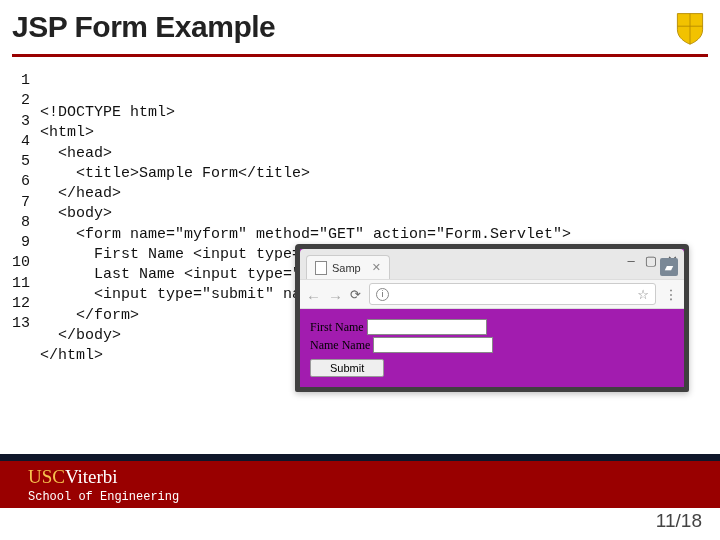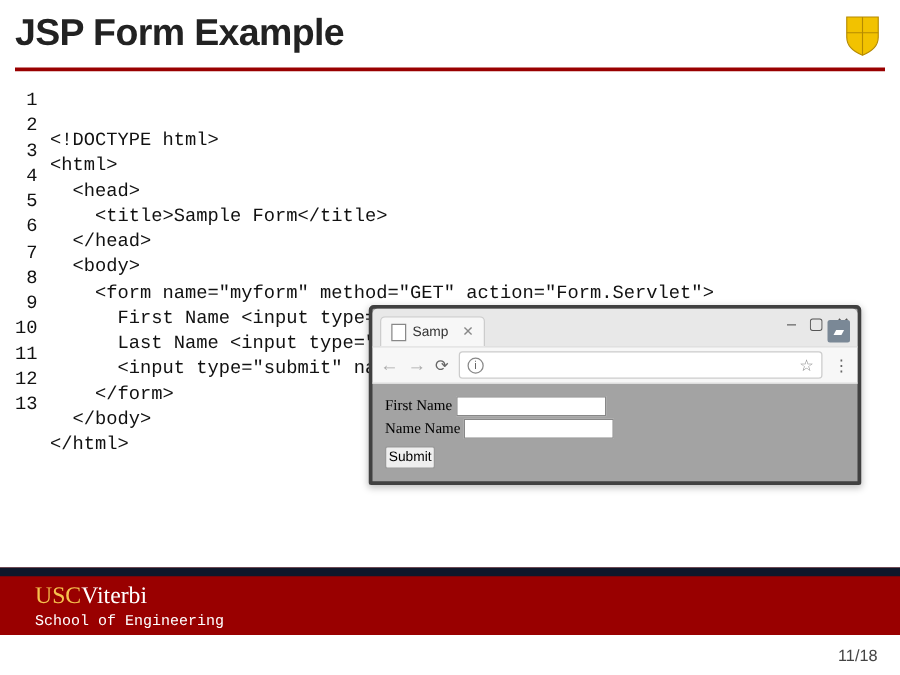--- a/index.html
+++ b/index.html
@@ -4,43 +4,43 @@
 <style>
   * { margin: 0; padding: 0; box-sizing: border-box; }
   body { width: 720px; height: 540px; background: #fff; font-family: Arial, sans-serif; position: relative; overflow: hidden; }
   .header { padding: 10px 12px 8px 12px; display: flex; justify-content: space-between; align-items: flex-start; }
   .title { font-size: 30px; font-weight: bold; color: #222; letter-spacing: -0.5px; }
   .shield { width: 36px; height: 36px; }
   .redline { height: 3px; background: #990000; margin: 0 12px; }
   .code-area { padding: 14px 12px; display: flex; font-family: "Courier New", monospace; font-size: 15px; line-height: 1.35; color: #111; }
   .lnums { text-align: right; white-space: pre; padding-right: 10px; min-width: 26px; }
   .code { white-space: pre; margin-top: 32px; }
-  .browser { position: absolute; left: 295px; top: 244px; width: 394px; background: #a3a3a3; border: 3px solid #404040; border-radius: 4px 4px 2px 2px; box-shadow: 0 2px 6px rgba(0,0,0,.25); font-family: Arial, sans-serif; }
+  .browser { position: absolute; left: 295px; top: 244px; width: 394px; background: #a21caf; border: 5px solid #404040; border-radius: 4px 4px 2px 2px; box-shadow: 0 2px 6px rgba(0,0,0,.25); font-family: Arial, sans-serif; }
   .b-tabbar { background: #e8e8e8; height: 30px; display: flex; align-items: flex-end; padding-left: 6px; border-radius: 4px 4px 0 0; position: relative; }
   .b-tab { background: #f7f7f7; border: 1px solid #ccc; border-bottom: none; border-radius: 4px 4px 0 0; height: 24px; padding: 3px 8px; display: flex; align-items: center; gap: 5px; font-size: 11px; color: #333; }
   .doc-ico { width: 12px; height: 14px; background: #fff; border: 1px solid #888; position: relative; }
   .tab-x { color: #888; margin-left: 6px; font-size: 11px; }
   .winctl { position: absolute; right: 6px; top: 4px; display: flex; gap: 10px; font-size: 13px; color: #555; }
   .avatar { position: absolute; right: 6px; bottom: 3px; width: 18px; height: 18px; border-radius: 2px; background: #7a8896; color: #fff; display: flex; align-items: center; justify-content: center; font-size: 11px; }
   .b-toolbar { background: #f7f7f7; border-top: 1px solid #ddd; border-bottom: 1px solid #ddd; height: 30px; display: flex; align-items: center; padding: 0 6px; gap: 8px; }
   .nav-arrow { color: #aaa; font-size: 15px; width: 14px; text-align: center; }
   .reload { color: #666; font-size: 13px; }
   .urlbar { flex: 1; background: #fff; border: 1px solid #ccc; border-radius: 3px; height: 22px; display: flex; align-items: center; padding: 0 6px; font-size: 11.5px; color: #444; gap: 5px; }
   .info-ico { width: 13px; height: 13px; border: 1px solid #888; border-radius: 50%; display: flex; align-items: center; justify-content: center; font-size: 9px; color: #666; }
   .star { color: #888; font-size: 13px; }
   .menu { color: #666; font-size: 13px; width: 14px; text-align: center; }
   .b-body { padding: 10px; font-size: 12px; font-family: "Times New Roman", serif; }
   .b-body .row { margin-bottom: 2px; }
   .b-body input[type=text] { width: 120px; height: 16px; border: 1px solid #888; font-size: 11px; padding: 0 2px; }
-  .b-body input[type=submit] { font-size: 11px; padding: 2px 2px; margin-top: 4px; background: #efefef; border: 1px solid #999; border-radius: 2px; }
+  .b-body input[type=submit] { font-size: 11px; padding: 2px 19px; margin-top: 4px; background: #efefef; border: 1px solid #999; border-radius: 2px; }
   .footer-band { position: absolute; left: 0; bottom: 32px; width: 100%; height: 54px; background: #990000; border-top: 7px solid #0f172a; display: flex; align-items: center; padding-left: 28px; }
   .usc { font-family: Georgia, "Times New Roman", serif; color: #f6c24e; font-size: 19px; }
   .usc .v { color: #fff; }
   .school { color: #fff; font-size: 12px; margin-top: 2px; font-family: Liberation Mono, monospace; }
-  .pagenum { position: absolute; right: 18px; bottom: 8px; font-size: 13px; color: #444; }
+  .pagenum { position: absolute; right: 18px; bottom: 8px; font-size: 19px; color: #444; }
 </style>
 </head>
 <body>
 
 <div class="header">
   <div class="title">JSP Form Example</div>
   <svg class="shield" viewBox="0 0 36 40">
     <path d="M4 4 h28 v18 c0 9 -9 14 -14 16 c-5 -2 -14 -7 -14 -16 z" fill="#f2c200" stroke="#b58a00" stroke-width="1"></path>
     <path d="M18 4 v34 M4 18 h28" stroke="#b58a00" stroke-width="1"></path>
   </svg>

